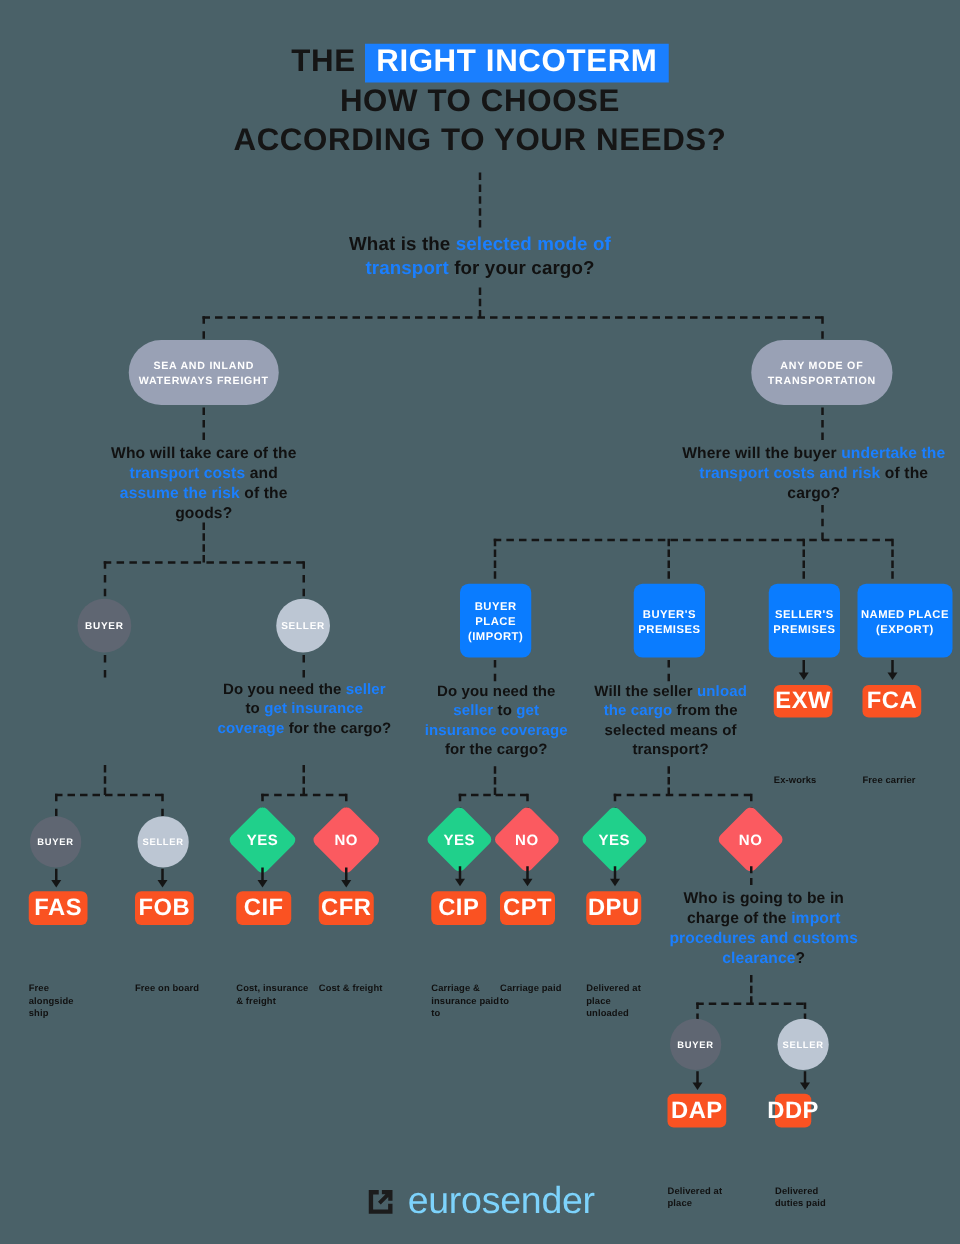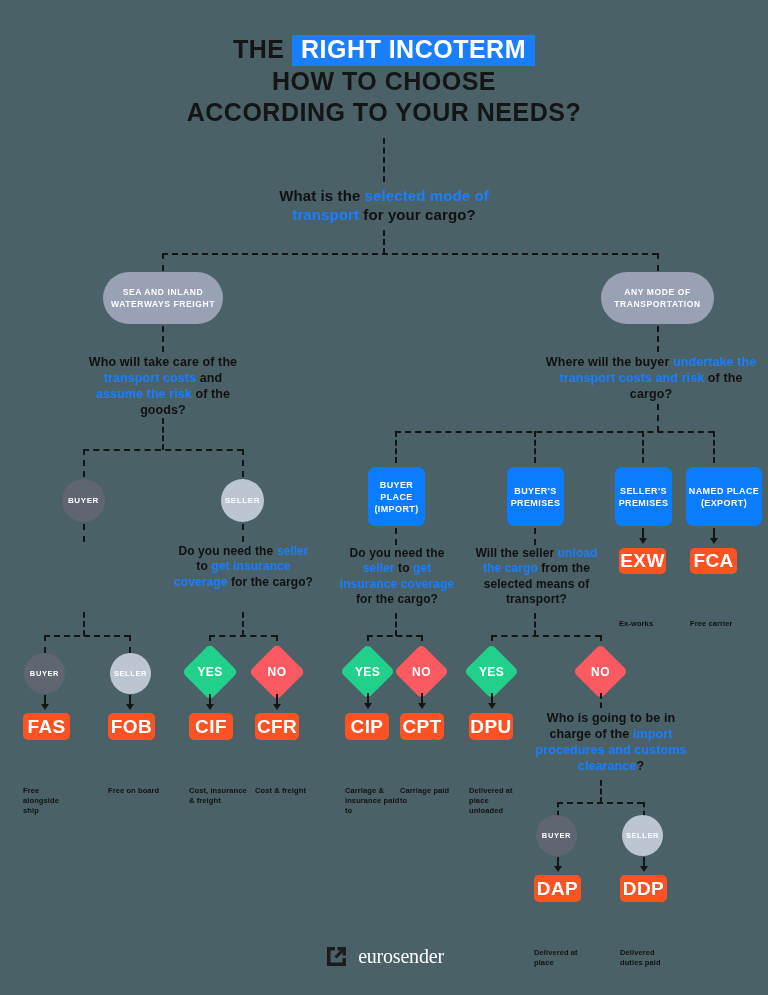--- a/index.html
+++ b/index.html
@@ -133,22 +133,22 @@
 
   
   .logo{
     position:absolute;left:0;top:944px;width:768px;
     display:flex;align-items:center;justify-content:center;gap:9px;
   }
   .logo-mark{
     width:25px;height:25px;position:relative;
   }
   .logo-text{
-    color:#ffffff;font-size:20px;letter-spacing:-0.2px;
-    font-family:Liberation Serif, serif;
+    color:#7dd3fc;font-size:30px;letter-spacing:-0.2px;
+    font-family:Liberation Sans, sans-serif;
   }
 </style>
 </head>
 <body>
 
 <div id="stage">
 
   <div class="title-wrap">
     <span class="title-line"><span>THE </span><span class="hl">RIGHT INCOTERM</span></span>
     <span class="title-line">HOW TO CHOOSE</span>
@@ -374,21 +374,21 @@
   <div class="vline" style="left:557px;top:857px;height:10px;"></div>
   <div class="arrow" style="left:553.5px;top:866px;"></div>
   <div class="vline" style="left:643px;top:857px;height:10px;"></div>
   <div class="arrow" style="left:639.5px;top:866px;"></div>
 
   <div class="term" style="left:534px;top:875px;width:47px;height:27px;">
     <span>DAP</span>
   </div>
   <div class="termdesc" style="left:534px;top:906px;width:52px;">Delivered at place</div>
 
-  <div class="term" style="left:620px;top:875px;width:47px;height:27px;text-align:center;">
+  <div class="term" style="left:620px;top:875px;width:29px;height:27px;text-align:center;">
     <span>DDP</span>
   </div>
   <div class="termdesc" style="left:620px;top:906px;width:46px;">Delivered duties paid</div>
 
   <div class="logo">
     <span class="logo-mark">
       <svg width="25" height="25" viewBox="0 0 25 25" aria-hidden="true">
         <path d="M3 3 H11 V6.5 H6.5 V18.5 H18.5 V14 H22 V22 H3 Z" fill="#1c1c1c"></path>
         <path d="M13.5 3 H22 V11.5 H18.6 V8.6 L12.6 14.6 L10.4 12.4 L16.4 6.4 H13.5 Z" fill="#1c1c1c"></path>
       </svg>

